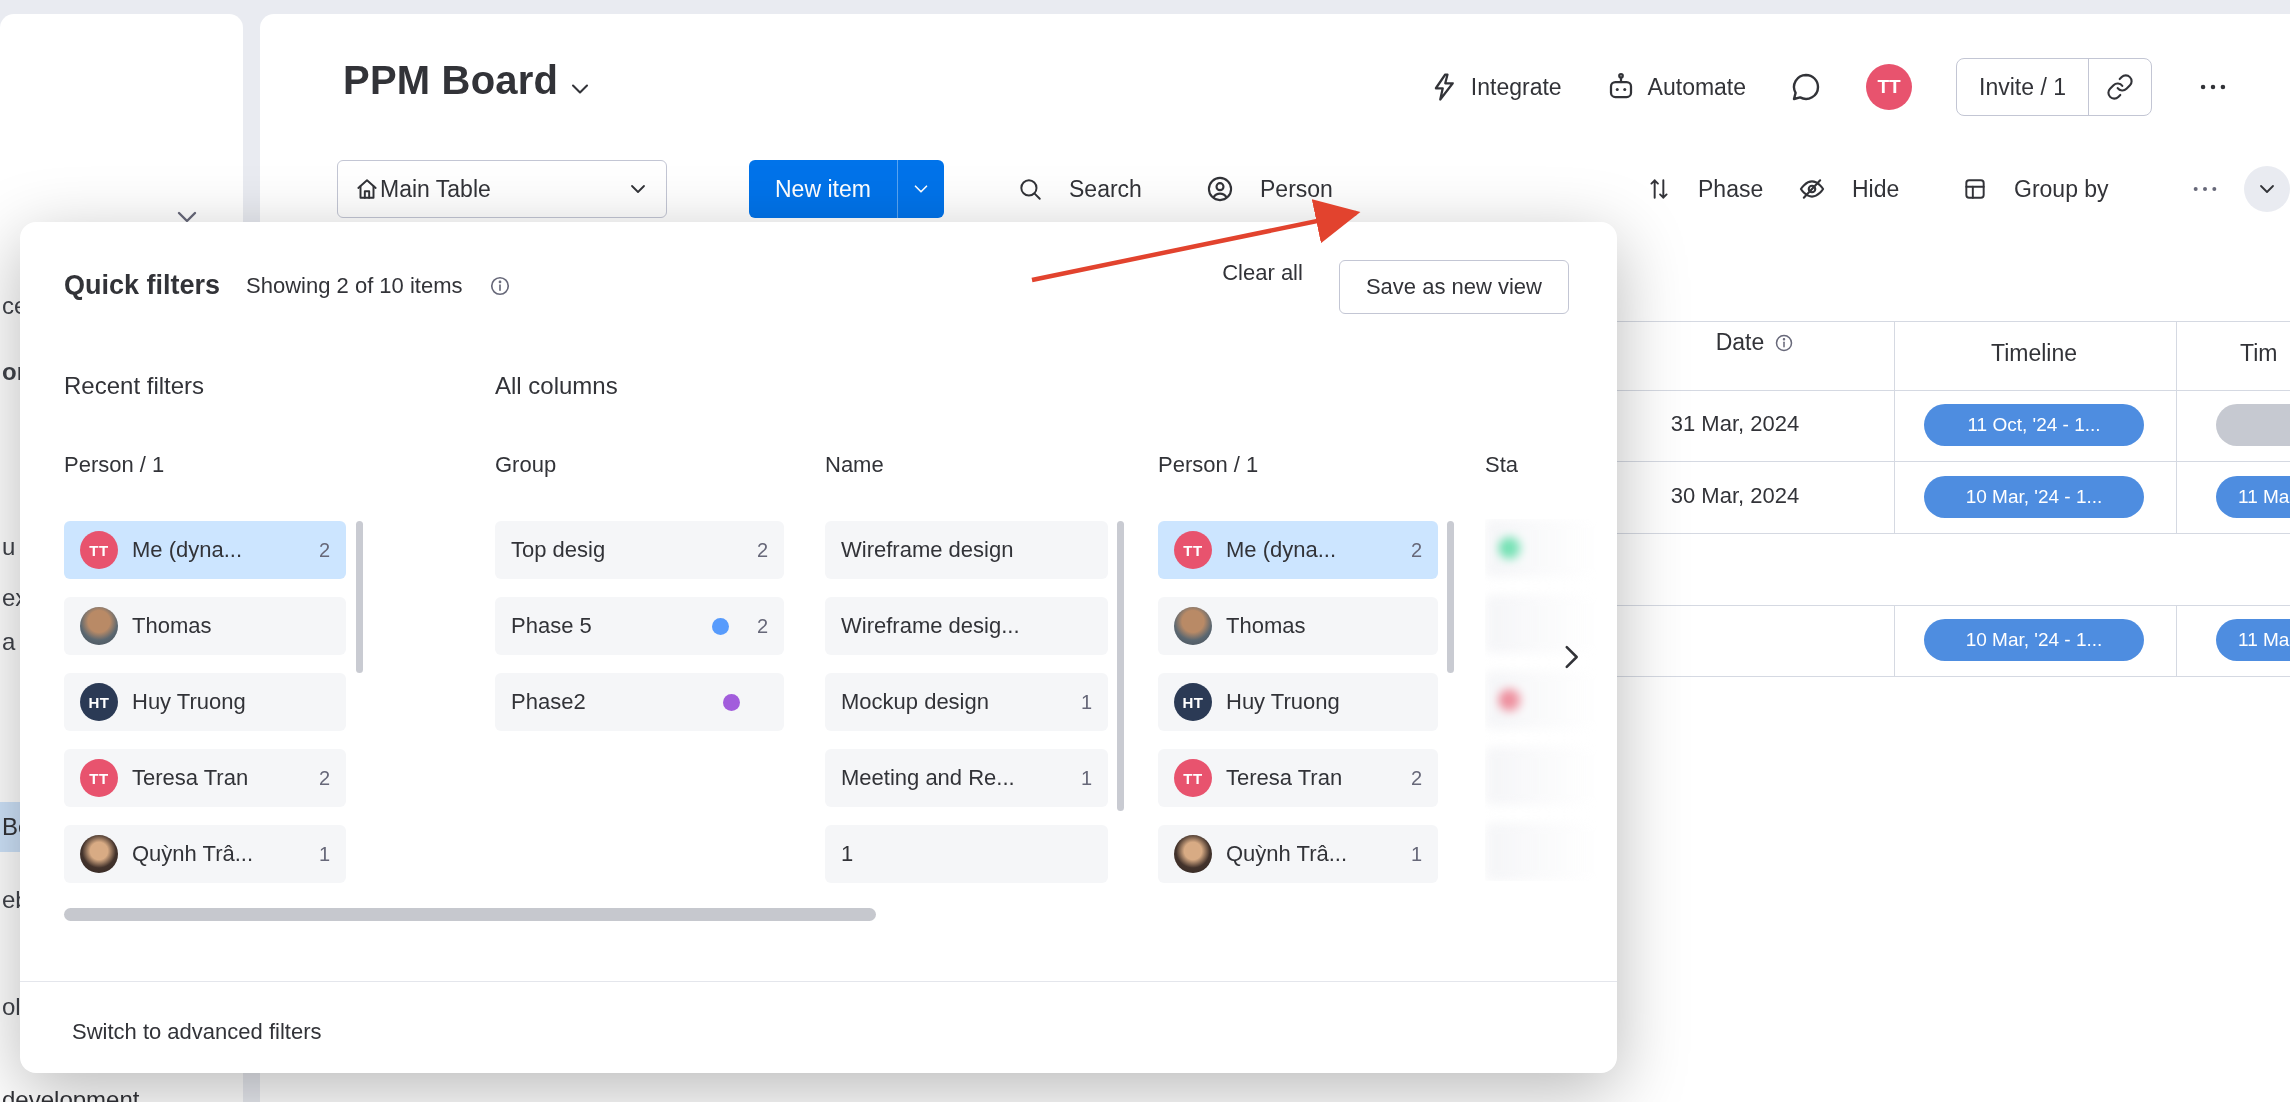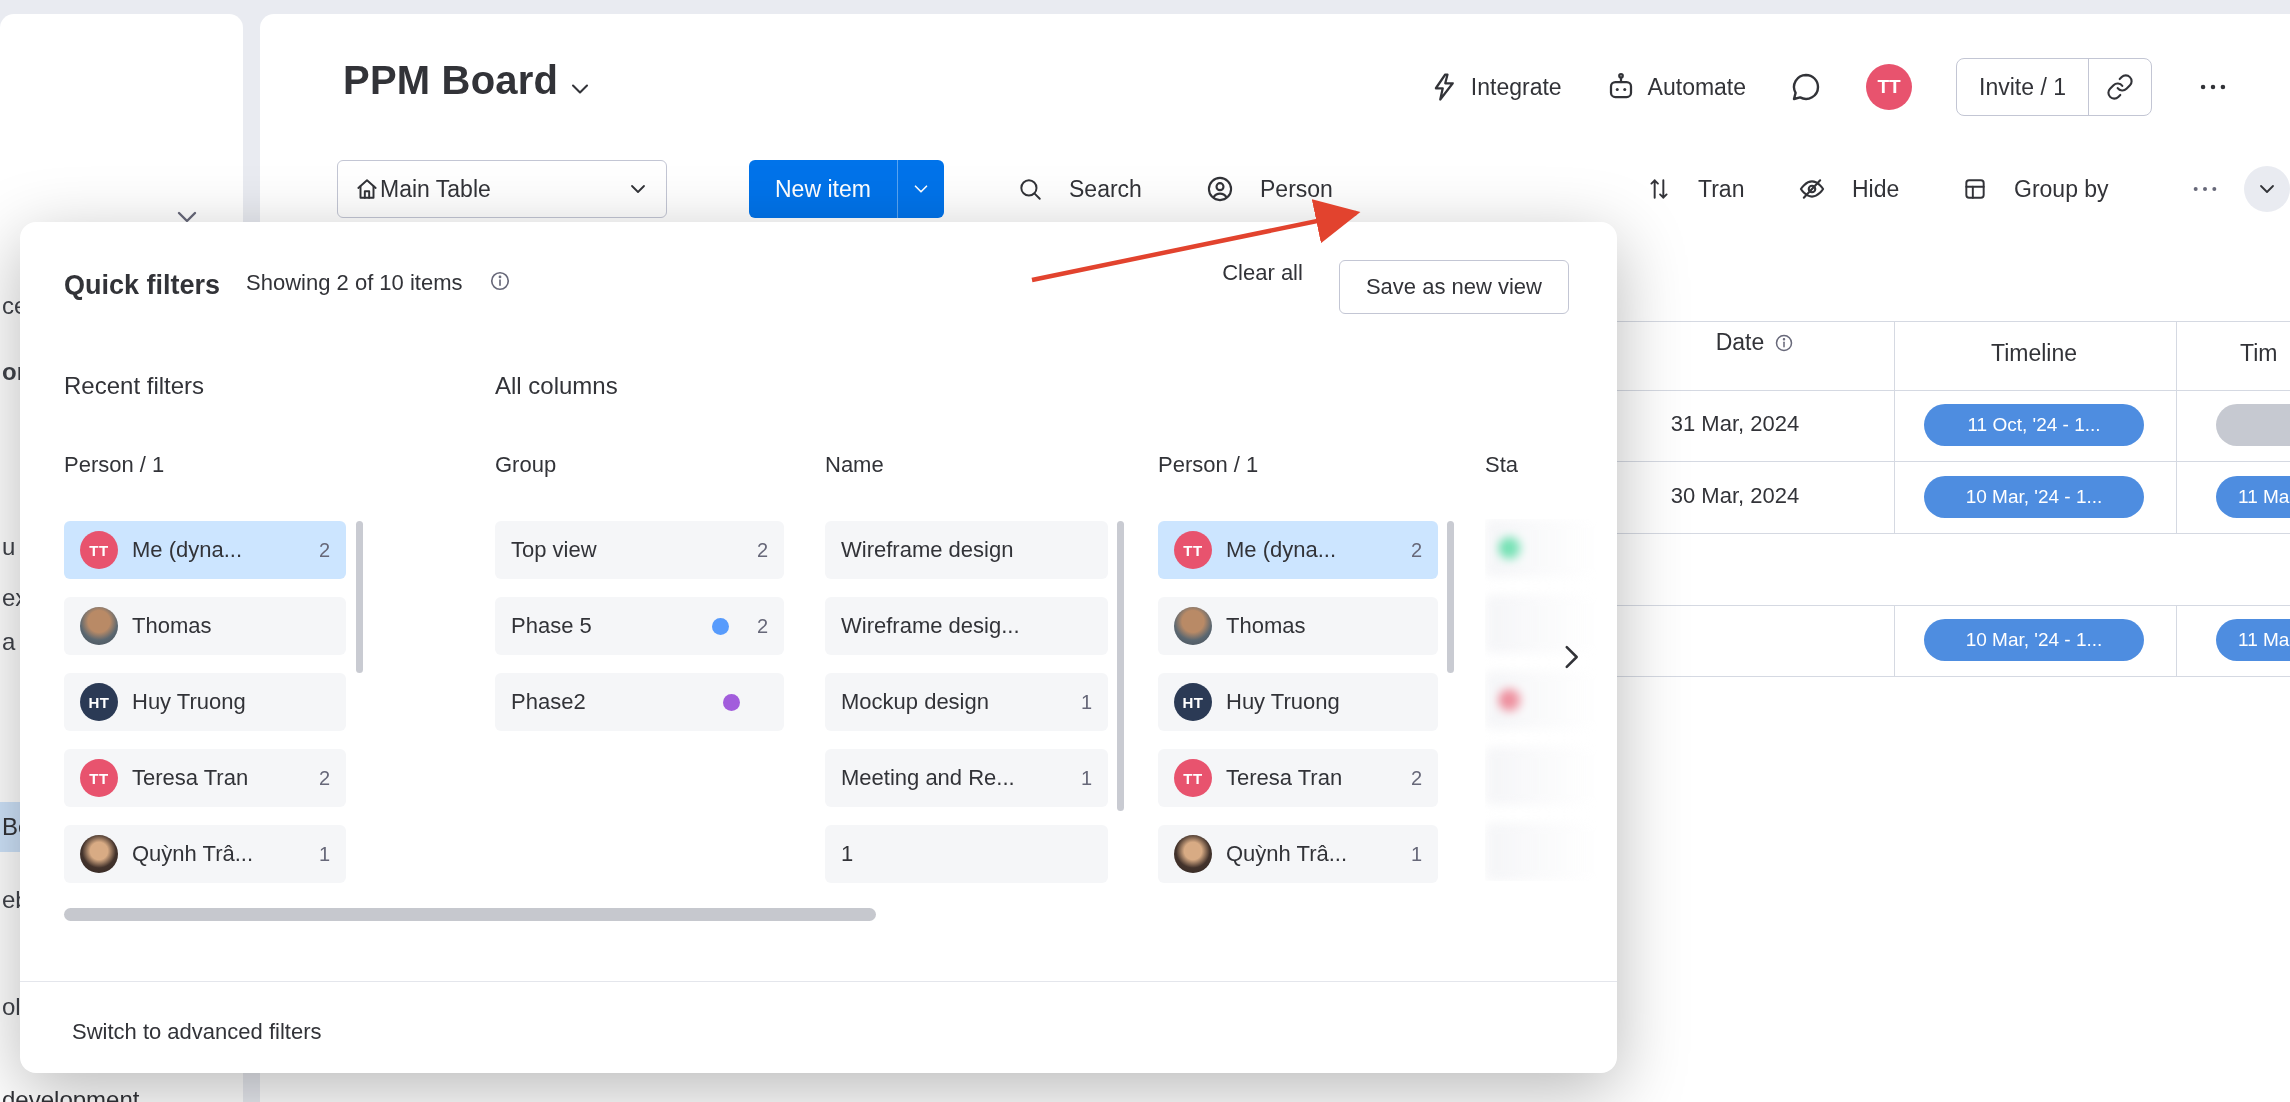--- a/index.html
+++ b/index.html
@@ -48,21 +48,21 @@
 .table-layer{position:absolute;inset:0;z-index:2}
 .tline{position:absolute;left:1560px;right:0;height:1px;background:#d5d9e2}
 .tvline{position:absolute;width:1px;background:#d5d9e2}
 .thead{position:absolute;font-size:23px;display:flex;align-items:center;justify-content:center;gap:10px;cursor:pointer}
 .tdate{position:absolute;font-size:22px;text-align:center;width:190px;cursor:pointer}
 .pill{position:absolute;height:42px;border-radius:21px;background:#4e8de0;color:#fff;font-size:19px;display:flex;align-items:center;justify-content:center;white-space:nowrap;overflow:hidden;padding:0 14px;cursor:pointer}
 .pill.gray{background:#c6c9d1}
 .pill.partial{width:150px;justify-content:flex-start;padding-left:22px}
 
 .popup{position:absolute;left:20px;top:222px;width:1597px;height:851px;background:#fff;border-radius:16px;box-shadow:0 18px 70px rgba(0,0,0,.28);z-index:20;overflow:hidden}
-.p-title-row{position:absolute;left:44px;top:48px;display:flex;align-items:flex-start;gap:26px}
+.p-title-row{position:absolute;left:44px;top:48px;display:flex;align-items:center;gap:26px}
 .p-title{font-size:27px;font-weight:700}
 .p-sub{font-size:22px}
 .p-right{position:absolute;right:48px;top:38px;height:68px;display:flex;align-items:flex-start;gap:36px}
 .clear-all{font-size:22px;cursor:pointer}
 .save-view{border:1px solid #c3c6d4;border-radius:6px;height:54px;display:flex;align-items:center;padding:0 26px;font-size:22px;cursor:pointer;background:#fff}
 .sec-h{position:absolute;top:150px;font-size:24px}
 .sec-recent{left:44px}.sec-all{left:475px}
 .fcol{position:absolute;top:230px}
 .fcol-h{font-size:22px;height:28px}
 .chips{margin-top:41px;display:flex;flex-direction:column;gap:18px}
@@ -202,21 +202,21 @@
           </svg>
         <span>Person</span>
       </div>
 
 
       <div class="titem ghost btn-sort">
         <svg class="icon" width="26" height="26" viewBox="0 0 24 24">
             <path d="M8 4v16M8 4L5 7M8 4l3 3"></path>
             <path d="M16 20V4M16 20l-3-3M16 20l3-3"></path>
           </svg>
-        <span>Tran</span>
+        <span>Phase</span>
       </div>
 
       <div class="titem ghost btn-hide">
         <svg class="icon" width="28" height="28" viewBox="0 0 24 24">
             <path d="M2.5 12S6.5 5.5 12 5.5 21.5 12 21.5 12 17.5 18.5 12 18.5 2.5 12 2.5 12z"></path>
             <circle cx="12" cy="12" r="2.8"></circle>
             <line x1="5" y1="19.5" x2="19" y2="4.5"></line>
           </svg>
         <span>Hide</span>
       </div>
@@ -333,21 +333,21 @@
           <span class="chip-label">Quỳnh Trâ...</span>
           <span class="chip-count">1</span>
         </div>
       </div>
     </div>
 
     <div class="fcol" style="left:475px;width:289px">
       <div class="fcol-h">Group</div>
       <div class="chips">
         <div class="chip">
-          <span class="chip-label">Top view</span>
+          <span class="chip-label">Top desig</span>
           <span class="chip-count">2</span>
         </div>
         <div class="chip">
           <span class="chip-label">Phase 5</span>
           <span class="cdot" style="background: rgb(87, 155, 252);"></span>
           <span class="chip-count">2</span>
         </div>
         <div class="chip">
           <span class="chip-label">Phase2</span>
           <span class="cdot" style="background: rgb(162, 93, 220);"></span>

